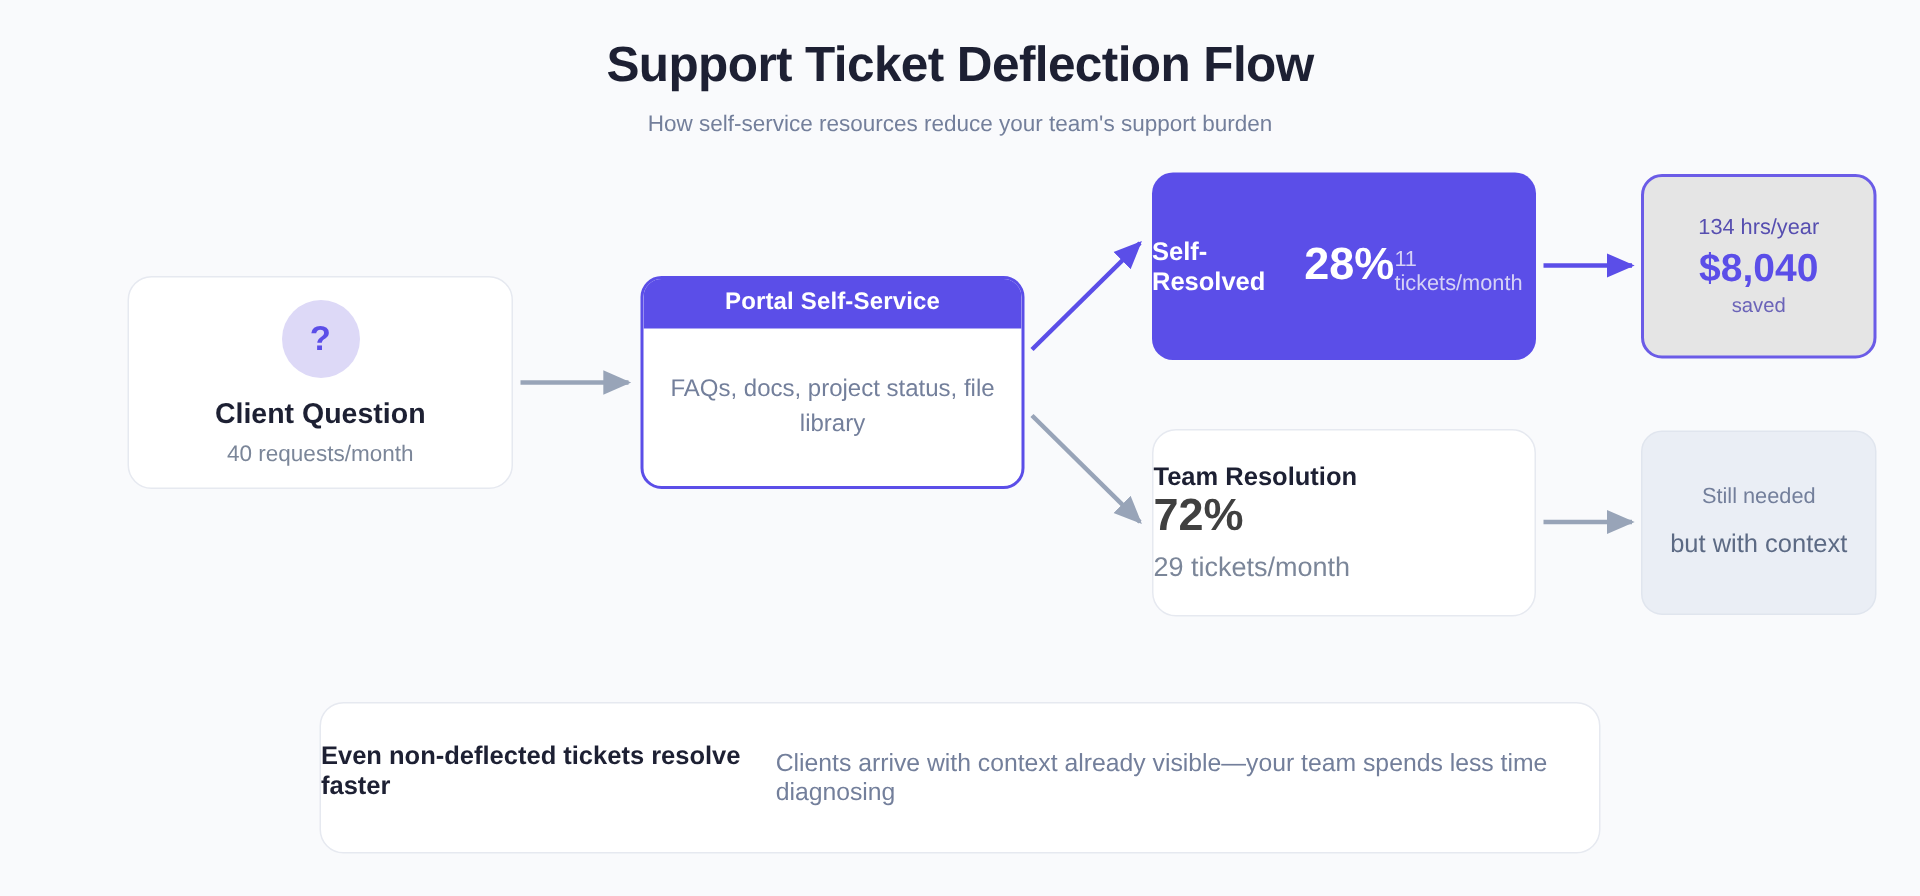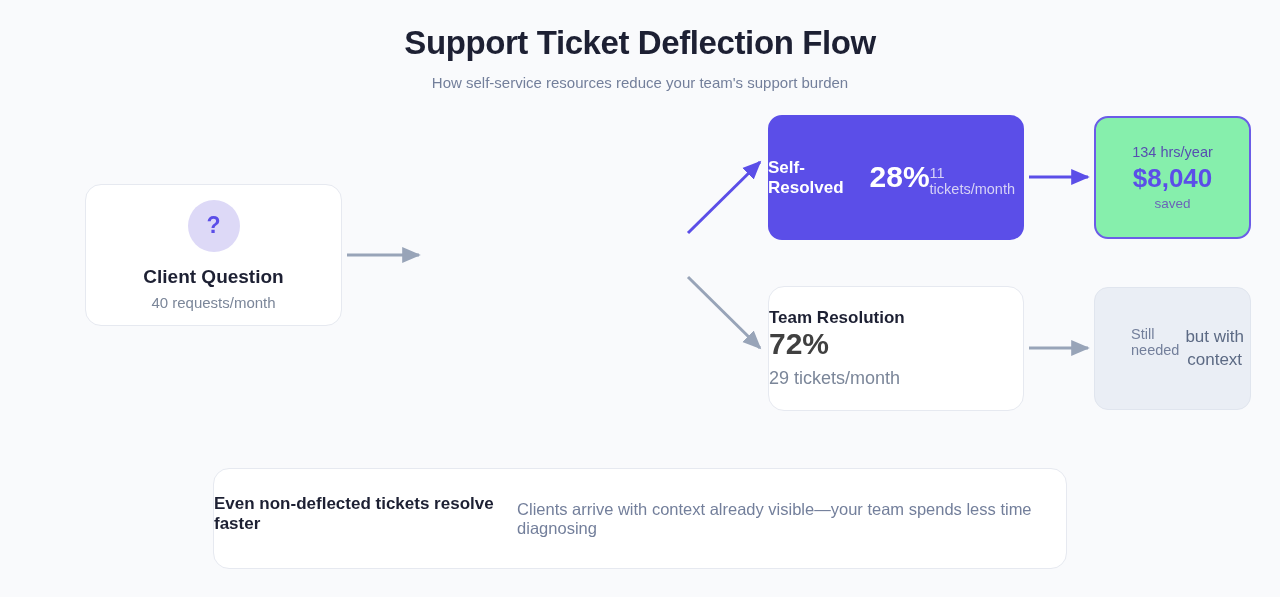--- a/index.html
+++ b/index.html
@@ -177,21 +177,21 @@
   #node-team .n-sub {
     font-size: 18px;
     color: #7b8699;
     margin-top: 7px;
   }
 
   
   #node-savings {
     left: 1094px; top: 116px;
     width: 157px; height: 123px;
-    background: #86efac;
+    background: #e5e5e5;
     border: 2px solid #6b5ce7;
     border-radius: 14px;
     display: flex;
     flex-direction: column;
     align-items: center;
     justify-content: center;
   }
   .sav-top {
     font-size: 14.5px;
     color: #564eb0;
@@ -210,23 +210,23 @@
   }
 
   
   #node-still {
     left: 1094px; top: 287px;
     width: 157px; height: 123px;
     background: #eaeef5;
     border: 1.5px solid #e0e5ee;
     border-radius: 14px;
     display: flex;
-    align-items: center;
-    justify-content: center;
-    padding-left: 36px;
+    flex-direction: column;
+    align-items: center;
+    justify-content: center;
   }
   .still-top {
     font-size: 14.5px;
     color: #737f9b;
     margin-bottom: 13px;
   }
   .still-main {
     font-size: 17px;
     color: #5c6a84;
     text-align: center;
@@ -291,20 +291,24 @@
       <line x1="1029" y1="348" x2="1088" y2="348" stroke="#98a4b8" stroke-width="3" marker-end="url(#arrow-gray)"></line>
     </g>
   </svg>
 
   <div class="node card-plain" id="node-client">
     <div class="qmark-circle">?</div>
     <div class="client-title">Client Question</div>
     <div class="client-sub">40 requests/month</div>
   </div>
 
+  <div class="node" id="node-portal">
+    <div class="portal-head">Portal Self-Service</div>
+    <div class="portal-body">FAQs, docs, project status, file library</div>
+  </div>
 
   <div class="node" id="node-selfres">
     <div class="n-label">Self-Resolved</div>
     <div class="n-pct">28%</div>
     <div class="n-sub">11 tickets/month</div>
   </div>
 
   <div class="node" id="node-savings">
     <div class="sav-top">134 hrs/year</div>
     <div class="sav-amount">$8,040</div>

